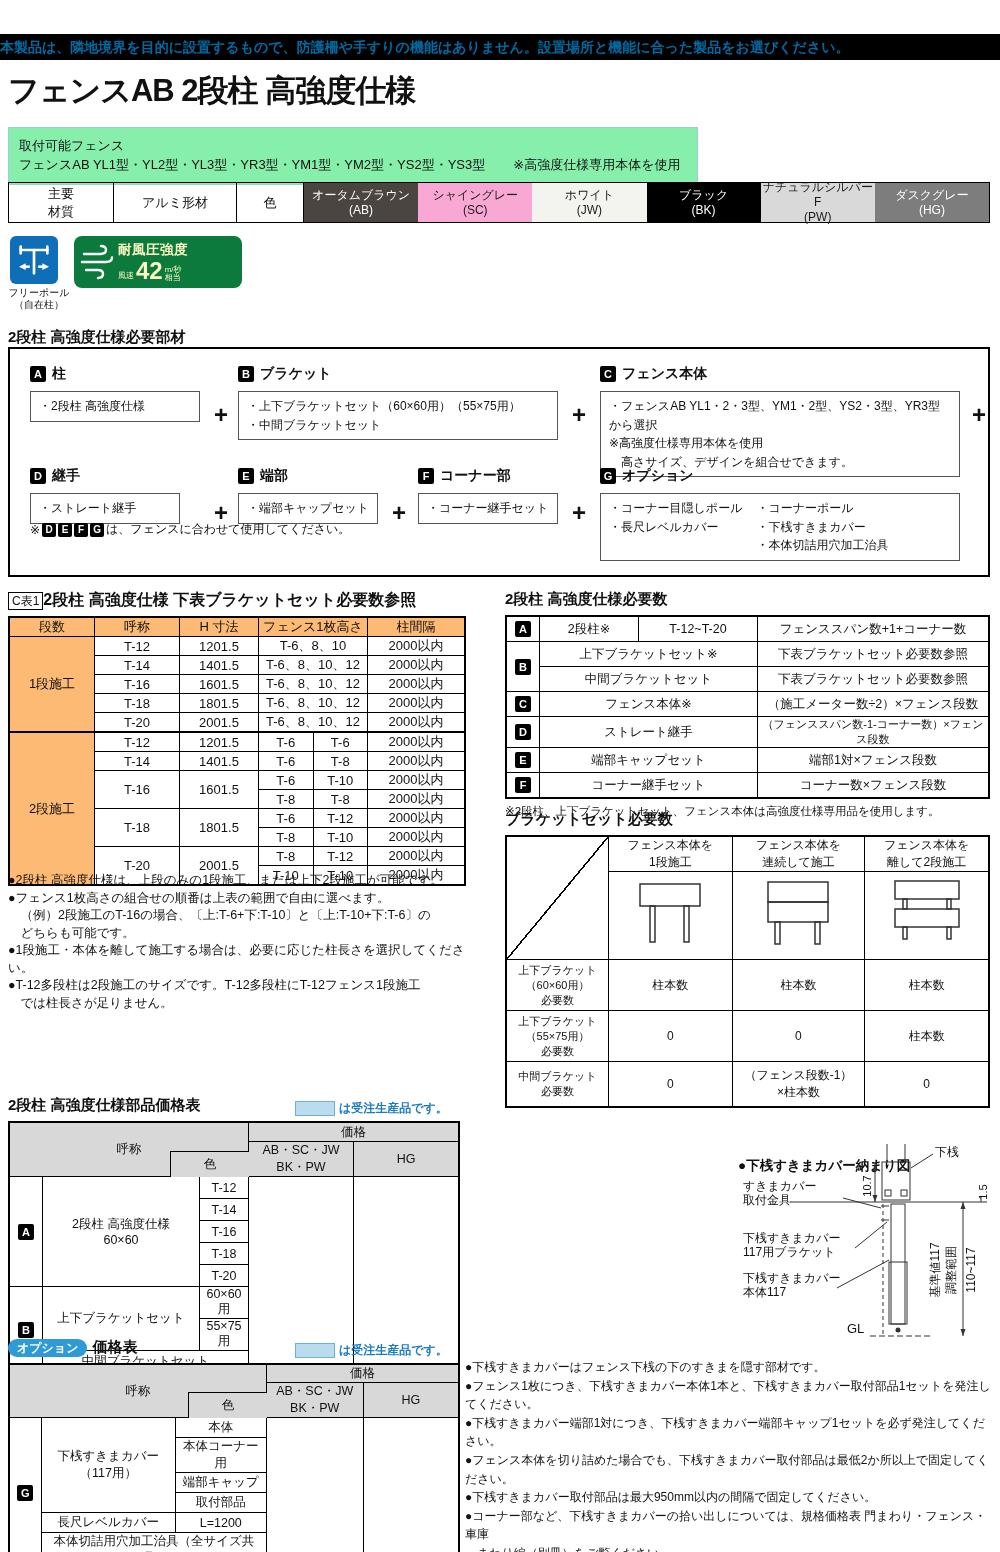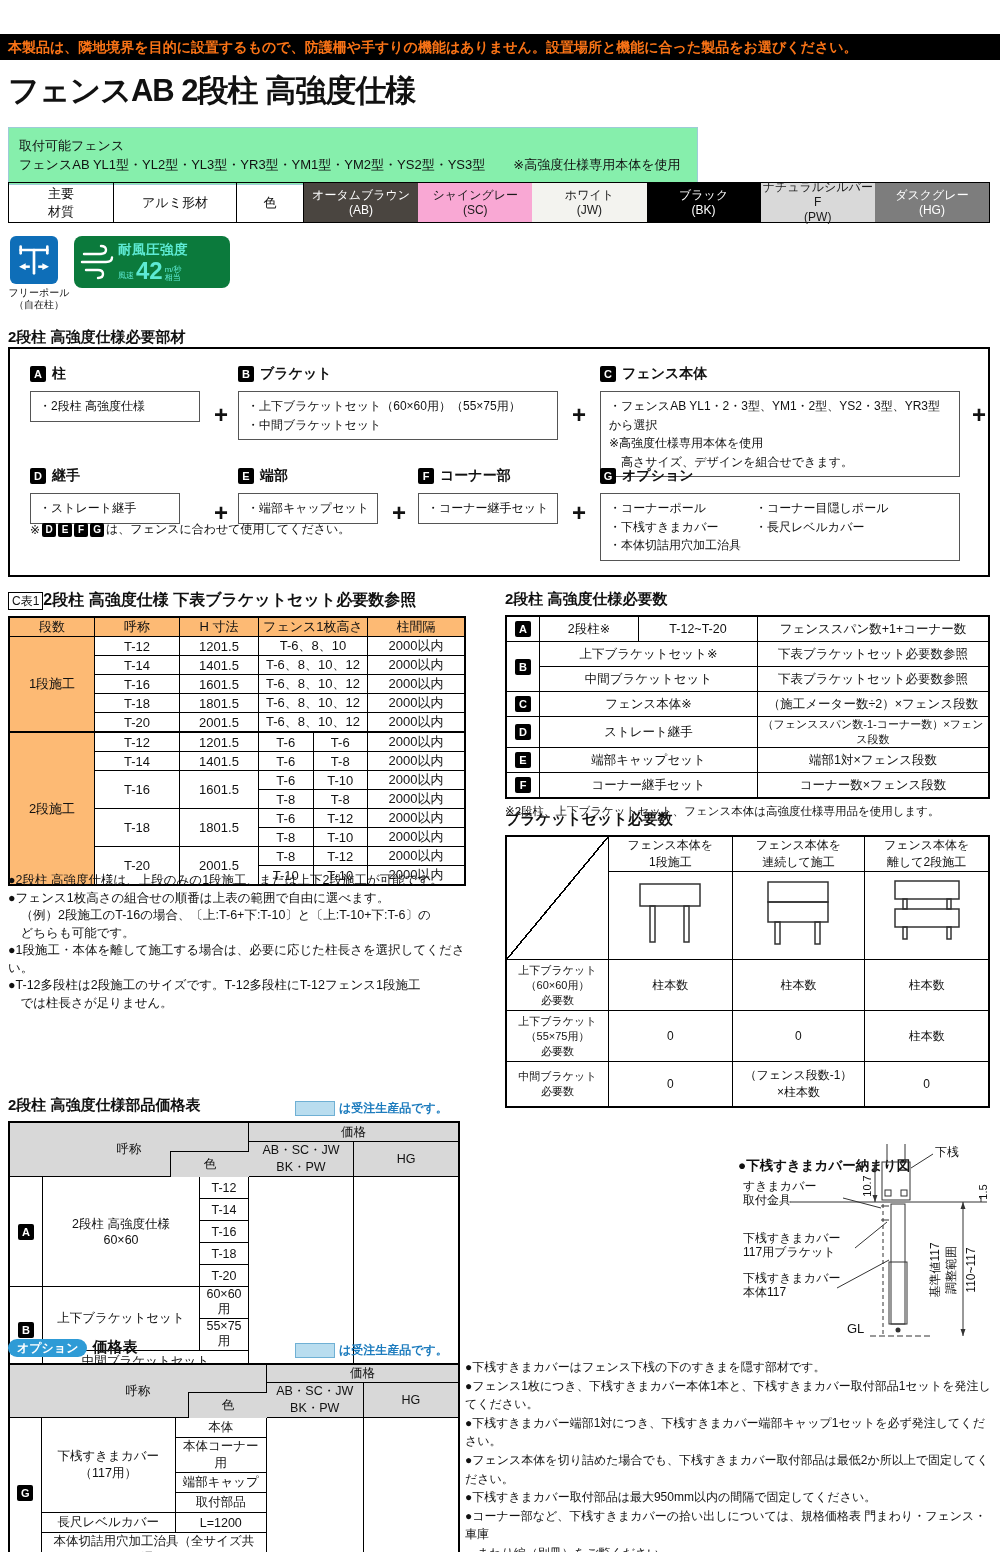--- a/index.html
+++ b/index.html
@@ -1,37 +1,37 @@
 <!DOCTYPE html>
 <html><head>
 <meta charset="utf-8">
 <style>
   html,body{margin:0;padding:0;background:#fff;}
   body{width:1000px;height:1552px;position:relative;overflow:hidden;
        font-family:"Liberation Sans","DejaVu Sans",sans-serif;color:#111;}
   .abs{position:absolute;}
   .pre{white-space:pre-line;}
   
-  .notice{top:34px;left:0;width:1000px;height:26px;background:#000;color:#f97316;
-          font-size:14px;font-weight:bold;line-height:26px;padding-left:8px;box-sizing:border-box;}
+  .notice{top:34px;left:0;width:1000px;height:26px;background:#000;color:#0369a1;
+          font-size:14px;font-weight:bold;line-height:26px;padding-left:0;box-sizing:border-box;}
   .pagetitle{top:70px;left:8px;font-size:31px;font-weight:bold;letter-spacing:-1px;}
   .compat{top:127px;left:8px;width:690px;border:1px solid #9ecbd8;background:#86efac;
           padding:9px 10px;font-size:13px;line-height:1.45;box-sizing:border-box;}
   .compat .note{margin-left:28px;}
   
   .matbar{top:182px;left:8px;width:982px;height:41px;display:flex;border:1px solid #000;box-sizing:border-box;}
   .matbar .lab{border-right:1px solid #000;display:flex;align-items:center;justify-content:center;
                font-size:13px;text-align:center;}
   .matbar .sw{flex:1;display:flex;flex-direction:column;align-items:center;justify-content:center;
               font-size:12px;line-height:1.25;text-align:center;}
   
   .freepole{top:236px;left:10px;width:48px;height:48px;background:#0e6eb8;border-radius:6px;
             display:flex;align-items:center;justify-content:center;}
   .freepole-label{top:287px;left:4px;width:70px;font-size:10px;line-height:1.2;text-align:center;}
-  .windbadge{top:236px;left:74px;width:156px;height:52px;background:#0b7a3c;border-radius:8px;color:#5eead4;
+  .windbadge{top:236px;left:74px;width:168px;height:52px;background:#0b7a3c;border-radius:8px;color:#fef9c3;
              display:flex;align-items:center;box-sizing:border-box;padding:4px 6px;}
   .windtxt{margin-left:4px;}
   .windtitle{font-size:13.5px;font-weight:bold;letter-spacing:0.5px;}
   .windrow{display:flex;align-items:flex-end;line-height:1;}
   .windsmall{font-size:8px;margin-right:2px;margin-bottom:3px;}
   .windval{font-size:24px;font-weight:bold;}
   .windunit{display:flex;flex-direction:column;font-size:8px;margin-left:2px;margin-bottom:1px;}
   
   .partshead{top:328px;left:8px;font-size:15px;font-weight:bold;}
   .partsbox{top:347px;left:8px;width:982px;height:230px;border:2px solid #000;box-sizing:border-box;}
@@ -236,25 +236,25 @@
       </div>
     <div class="pbox">・コーナー継手セット</div>
   </div>
   <div class="plus" style="left:562px;top:150px">+</div>
   <div class="pgroup" style="left:590px;top:118px;width:360px">
     <div class="pghead">
         <span class="tag">G</span>
         <span>オプション</span>
       </div>
     <div class="pbox gcols">
+        <span class="pre">・コーナー目隠しポール
+・長尺レベルカバー</span>
         <span class="pre">・コーナーポール
 ・下桟すきまカバー
 ・本体切詰用穴加工治具</span>
-        <span class="pre">・コーナー目隠しポール
-・長尺レベルカバー</span>
       </div>
   </div>
   <div class="defgnote">
     <span>※</span>
       <span class="tag">D</span>
       <span class="tag">E</span>
       <span class="tag">F</span>
       <span class="tag">G</span>
       <span>は、フェンスに合わせて使用してください。</span>
   </div>

